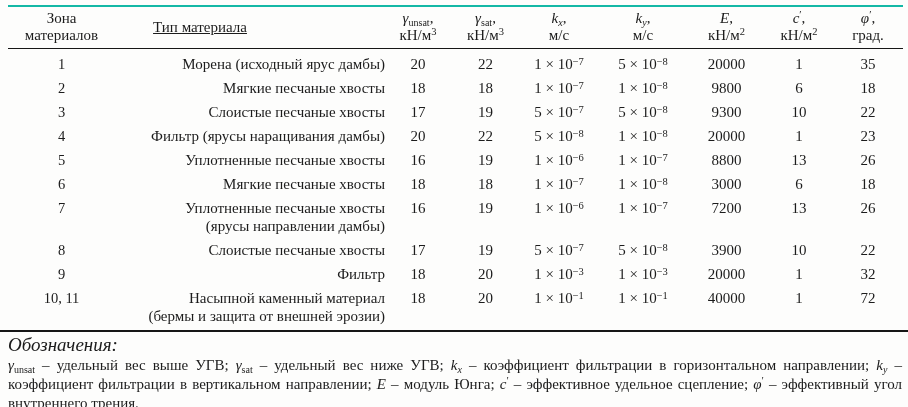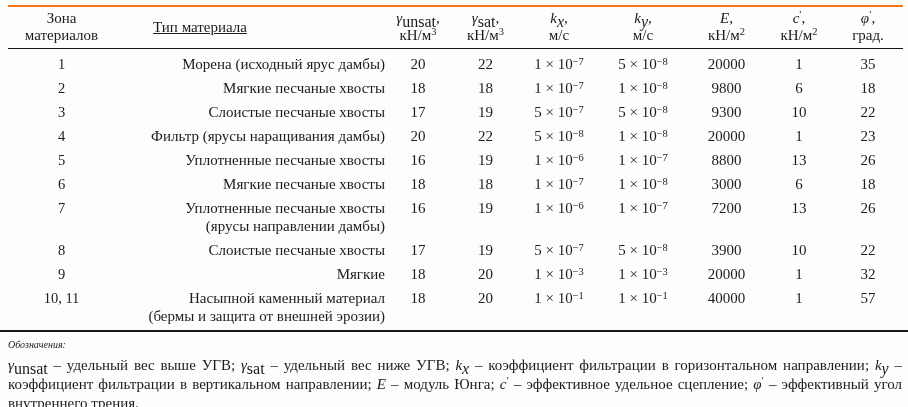--- a/index.html
+++ b/index.html
@@ -10,21 +10,21 @@
     font-family: "Liberation Serif", "DejaVu Serif", serif;
     overflow: hidden;
   }
   .page { position: relative; width: 908px; height: 407px; }
 
   .tablewrap { padding: 5px 5px 0 8px; }
   table.props {
     width: 895px;
     border-collapse: collapse;
     table-layout: fixed;
-    border-top: 2px solid #f97316;
+    border-top: 2px solid #14b8a6;
   }
   thead th {
     font-weight: normal;
     text-align: center;
     vertical-align: middle;
     border-bottom: 1.5px solid #161616;
     padding: 3px 0 4px 0;
     font-size: 15px;
     line-height: 17px;
   }
@@ -35,35 +35,35 @@
     padding: 3px 0 3px 0;
     font-size: 15px;
     line-height: 18px;
   }
   tbody tr:first-child td { padding-top: 6px; }
   tbody td.c-type { text-align: right; padding-left: 14px; }
   tbody td.c-zone { font-size: 14.5px; }
 
   .sym { font-style: italic; }
   sub {
-    font-size: 16px; line-height: 0;
+    font-size: 10px; line-height: 0;
     vertical-align: baseline; position: relative; top: 0.25em;
     font-style: normal;
   }
   sub.it { font-style: italic; }
   sup {
     font-size: 10.5px; line-height: 0;
     vertical-align: baseline; position: relative; top: -0.45em;
     font-style: normal;
   }
   .num-exp sup { top: -0.42em; }
 
   .notes-sep { border-top: 2px solid #161616; margin-top: 2px; }
   .notes { padding: 4px 6px 0 8px; }
-  .notes-title { font-style: italic; font-size: 10px; line-height: 18px; }
+  .notes-title { font-style: italic; font-size: 19px; line-height: 18px; }
   .notes-text {
     margin: 2px 0 0 0;
     text-align: justify;
     font-size: 15px;
     line-height: 19px;
   }
 </style>
 </head>
 <body>
 
@@ -229,21 +229,21 @@
           <td>19</td>
           <td class="num-exp"><span>5 × 10</span><sup>−7</sup></td>
           <td class="num-exp"><span>5 × 10</span><sup>−8</sup></td>
           <td>3900</td>
           <td>10</td>
           <td>22</td>
         </tr>
         <tr>
           <td class="c-zone">9</td>
           <td class="c-type">
-              <div>Мягкие</div>
+              <div>Фильтр</div>
               <div></div>
             </td>
           <td>18</td>
           <td>20</td>
           <td class="num-exp"><span>1 × 10</span><sup>−3</sup></td>
           <td class="num-exp"><span>1 × 10</span><sup>−3</sup></td>
           <td>20000</td>
           <td>1</td>
           <td>32</td>
         </tr>
@@ -252,21 +252,21 @@
           <td class="c-type">
               <div>Насыпной каменный материал</div>
               <div>(бермы и защита от внешней эрозии)</div>
             </td>
           <td>18</td>
           <td>20</td>
           <td class="num-exp"><span>1 × 10</span><sup>−1</sup></td>
           <td class="num-exp"><span>1 × 10</span><sup>−1</sup></td>
           <td>40000</td>
           <td>1</td>
-          <td>57</td>
+          <td>72</td>
         </tr>
       </tbody>
     </table>
   </div>
 
   <div class="notes-sep"></div>
 
   <div class="notes">
     <div class="notes-title">Обозначения:</div>
     <p class="notes-text"><span class="sym">γ</span><sub>unsat</sub><span> – удельный вес выше УГВ;  </span><span class="sym">γ</span><sub>sat</sub><span> – удельный вес ниже УГВ;  </span><span class="sym">k</span><sub class="it">x</sub><span> – коэффициент фильтрации в горизонтальном направлении; </span><span class="sym">k</span><sub class="it">y</sub><span> – коэффициент фильтрации в вертикальном направлении; </span><span class="sym">E</span><span> – модуль Юнга; </span><span class="sym">c</span><sup>′</sup><span> – эффективное удельное сцепление; </span><span class="sym">φ</span><sup>′</sup><span> – эффективный угол внутреннего трения.</span></p>

